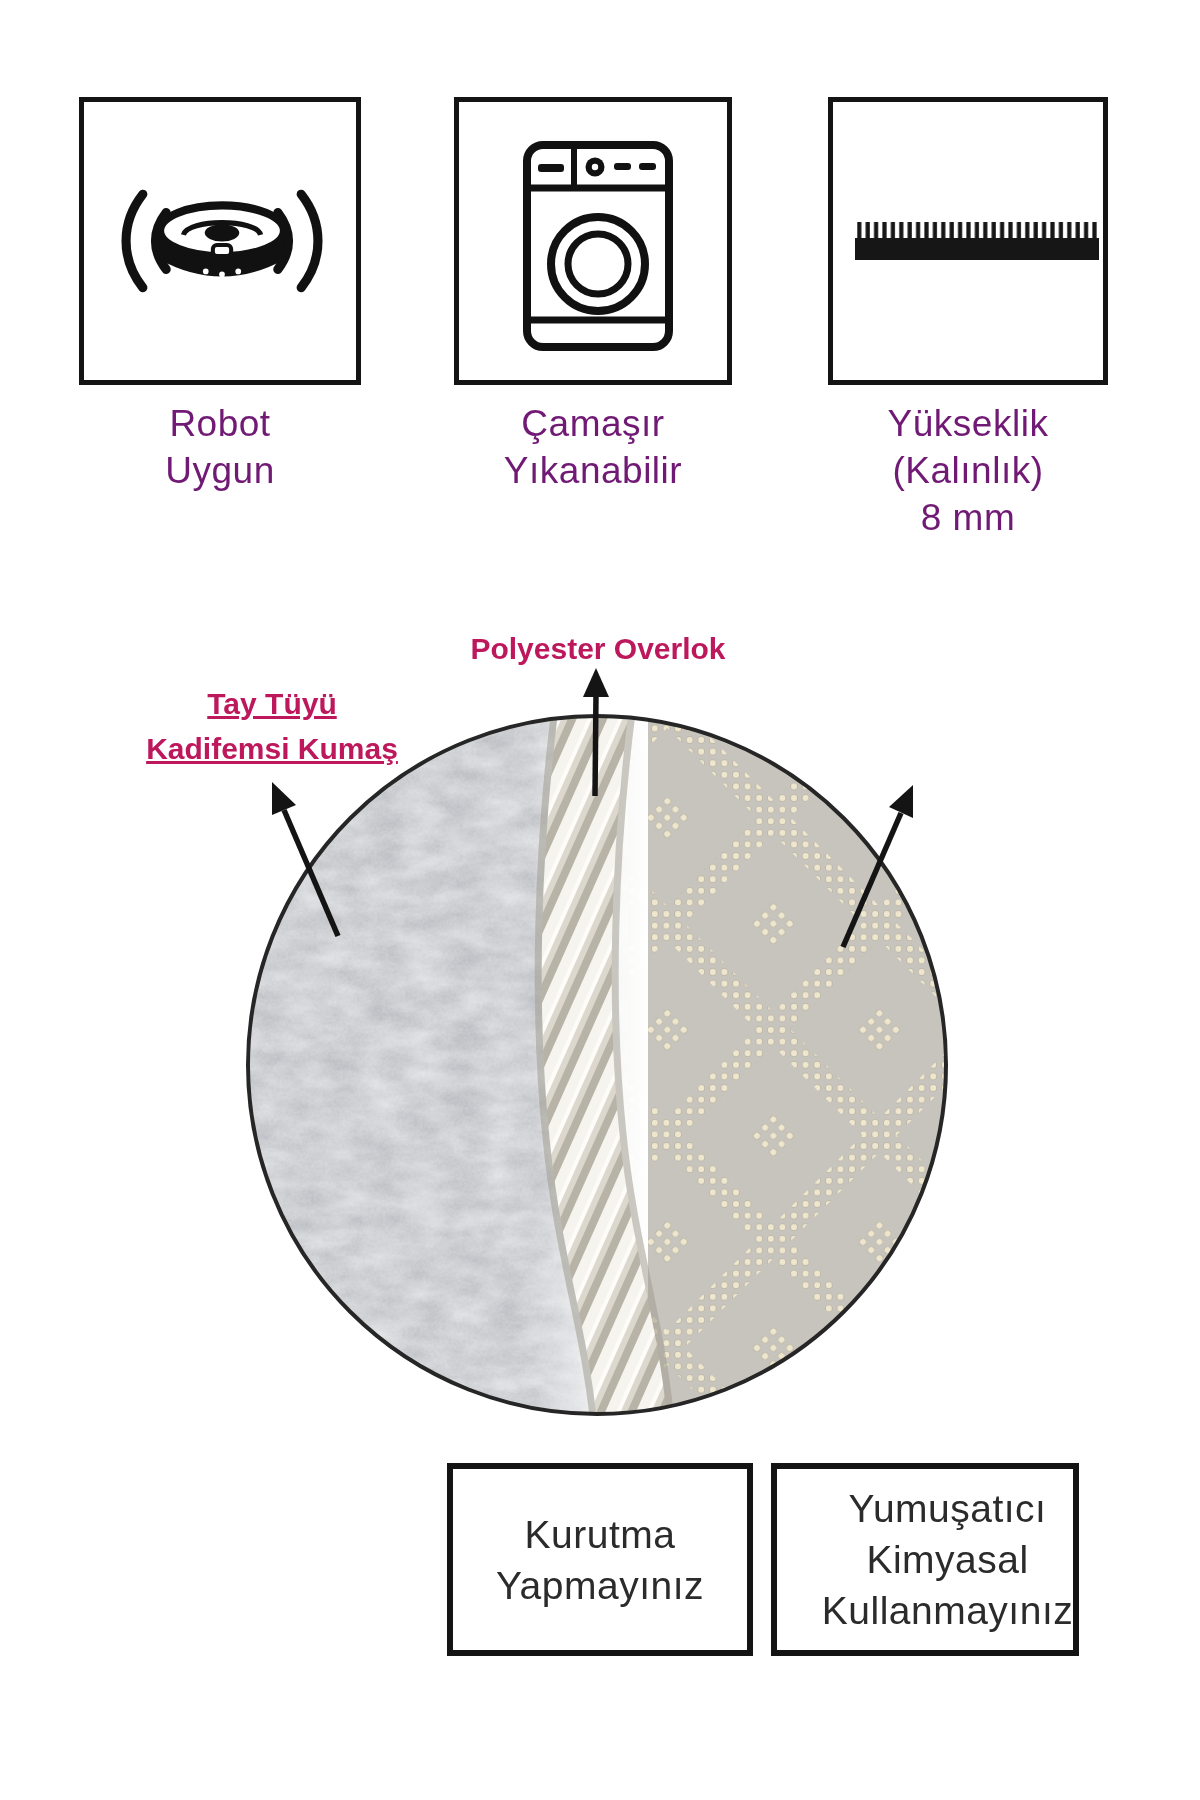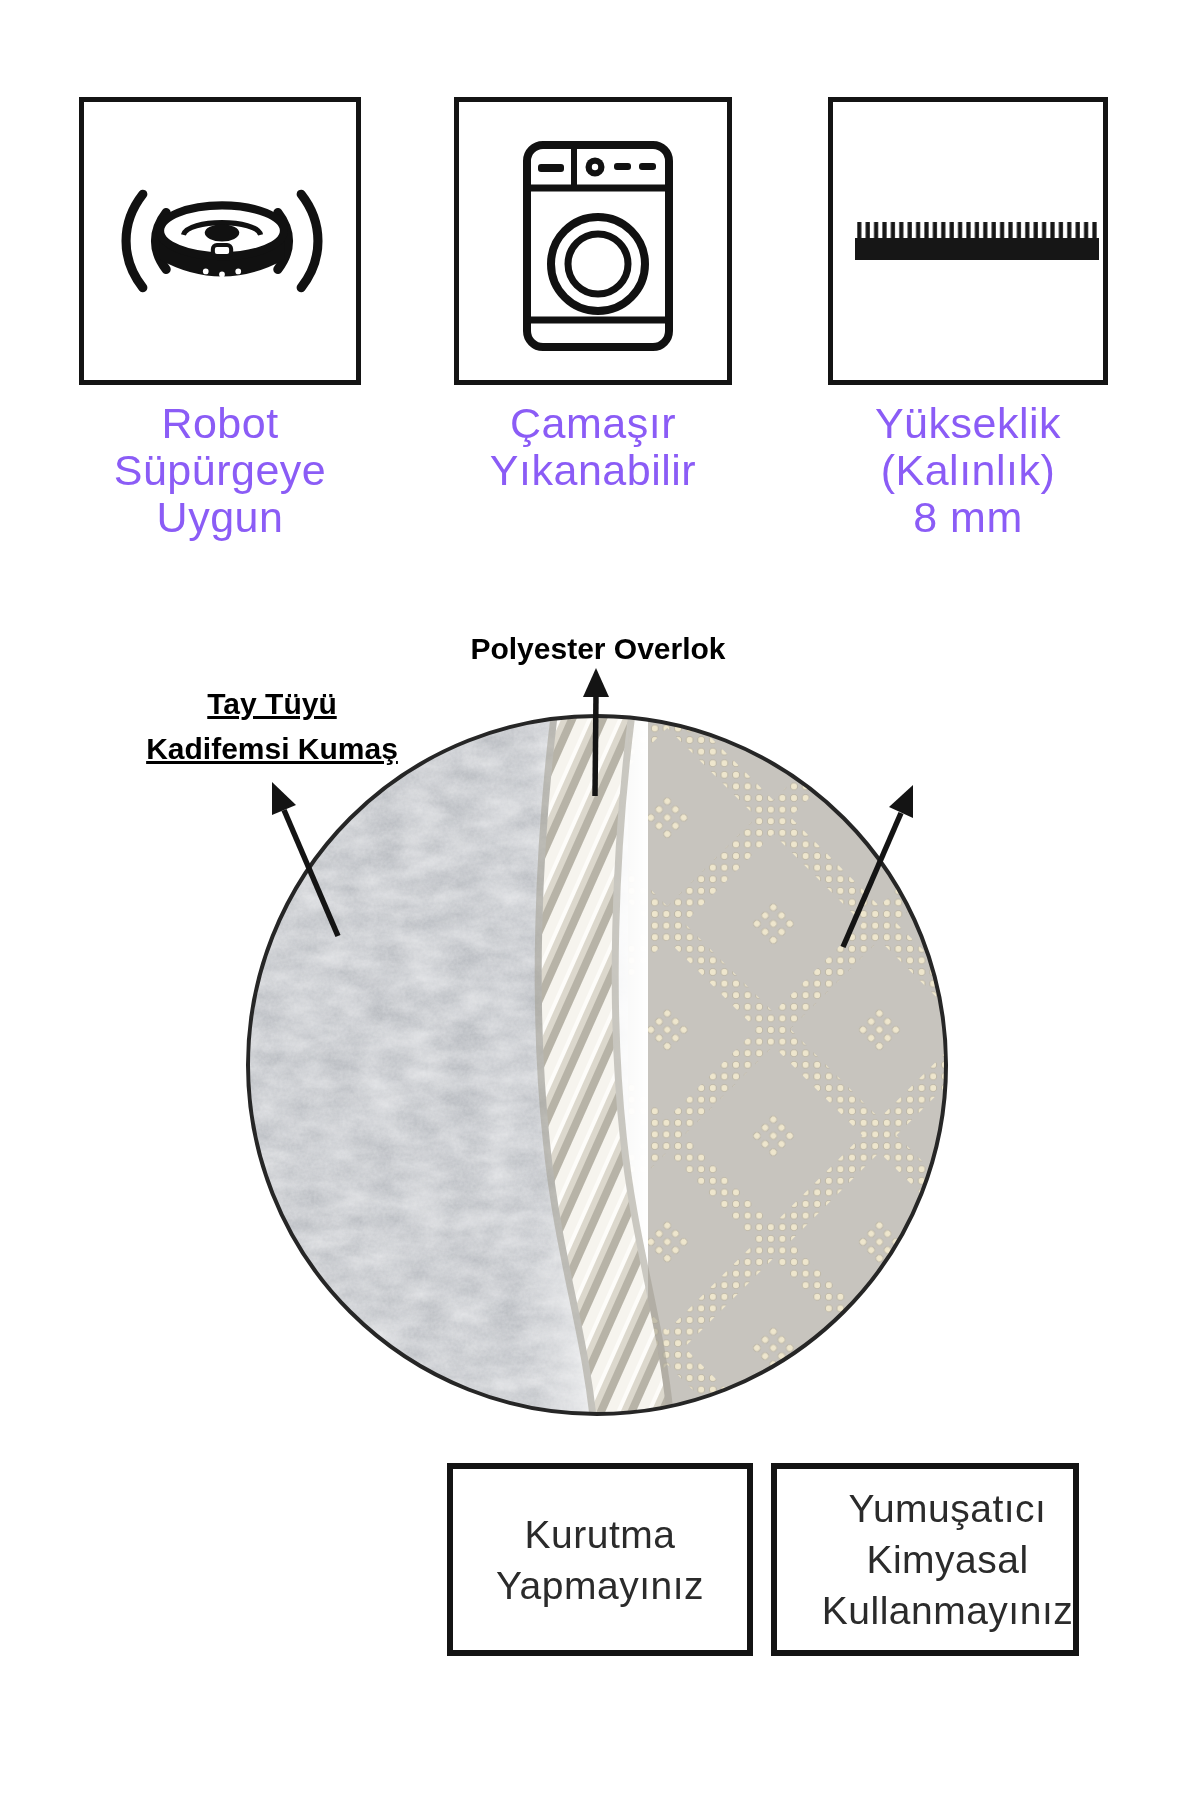--- a/index.html
+++ b/index.html
@@ -1,24 +1,24 @@
 <!DOCTYPE html>
 <html><head>
 <meta charset="utf-8">
 <style>
   html,body{margin:0;padding:0;background:#ffffff;}
   .page{position:relative;width:1200px;height:1800px;background:#ffffff;overflow:hidden;
         font-family:"Liberation Sans",sans-serif;color:#222;}
   .abs{position:absolute;}
   
   .fbox{position:absolute;box-sizing:border-box;border:5px solid #141414;background:#fff;}
-  .fcap{position:absolute;text-align:center;font-size:43px;line-height:47px;color:#8b5cf6;letter-spacing:.5px;}
+  .fcap{position:absolute;text-align:center;font-size:37px;line-height:47px;color:#701a75;letter-spacing:.5px;}
   .fcap span{display:block;}
   
-  .dlabel{position:absolute;text-align:center;font-weight:700;font-size:30px;line-height:45px;color:#000000;}
+  .dlabel{position:absolute;text-align:center;font-weight:700;font-size:30px;line-height:45px;color:#be185d;}
   .dlabel span{display:block;}
   
   .circle-wrap{position:absolute;left:243px;top:711px;width:708px;height:708px;}
   
   .cbox{position:absolute;box-sizing:border-box;border:6px solid #141414;background:#fff;
         display:flex;flex-direction:column;align-items:center;justify-content:center;
         text-align:center;font-size:39px;line-height:51px;color:#2b2b2b;letter-spacing:.5px;}
   .cbox span{display:block;}
   svg{display:block;}
   .overlay{position:absolute;left:0;top:0;width:1200px;height:1800px;pointer-events:none;}
@@ -41,21 +41,20 @@
       <path d="M70,54 C74,38 142,38 146,54" fill="none" stroke="#111" stroke-width="5"></path>
       <ellipse cx="108" cy="52" rx="17" ry="8.5" fill="#111"></ellipse>
       <rect x="99" y="64" width="18" height="11" rx="4" fill="#fff" stroke="#111" stroke-width="4"></rect>
       <circle cx="92" cy="90" r="2.8" fill="#fff"></circle>
       <circle cx="108" cy="93" r="2.8" fill="#fff"></circle>
       <circle cx="124" cy="90" r="2.8" fill="#fff"></circle>
     </svg>
   </div>
   <div class="fcap" style="left:40px;top:400px;width:360px;">
     <span>Robot</span>
-    <span>Süpürgeye</span>
     <span>Uygun</span>
   </div>
 
   <div class="fbox" style="left:454px;top:97px;width:278px;height:288px;">
     <svg class="abs" style="left:63px;top:38px;" width="152" height="212" viewBox="0 0 152 212">
       <rect x="5" y="5" width="142" height="202" rx="16" fill="#fff" stroke="#111" stroke-width="8"></rect>
       <line x1="5" y1="48" x2="147" y2="48" stroke="#111" stroke-width="7"></line>
       <line x1="52" y1="8" x2="52" y2="46" stroke="#111" stroke-width="6"></line>
       <rect x="16" y="24" width="26" height="8" rx="3" fill="#111"></rect>
       <circle cx="73" cy="27" r="9.5" fill="#111"></circle>

